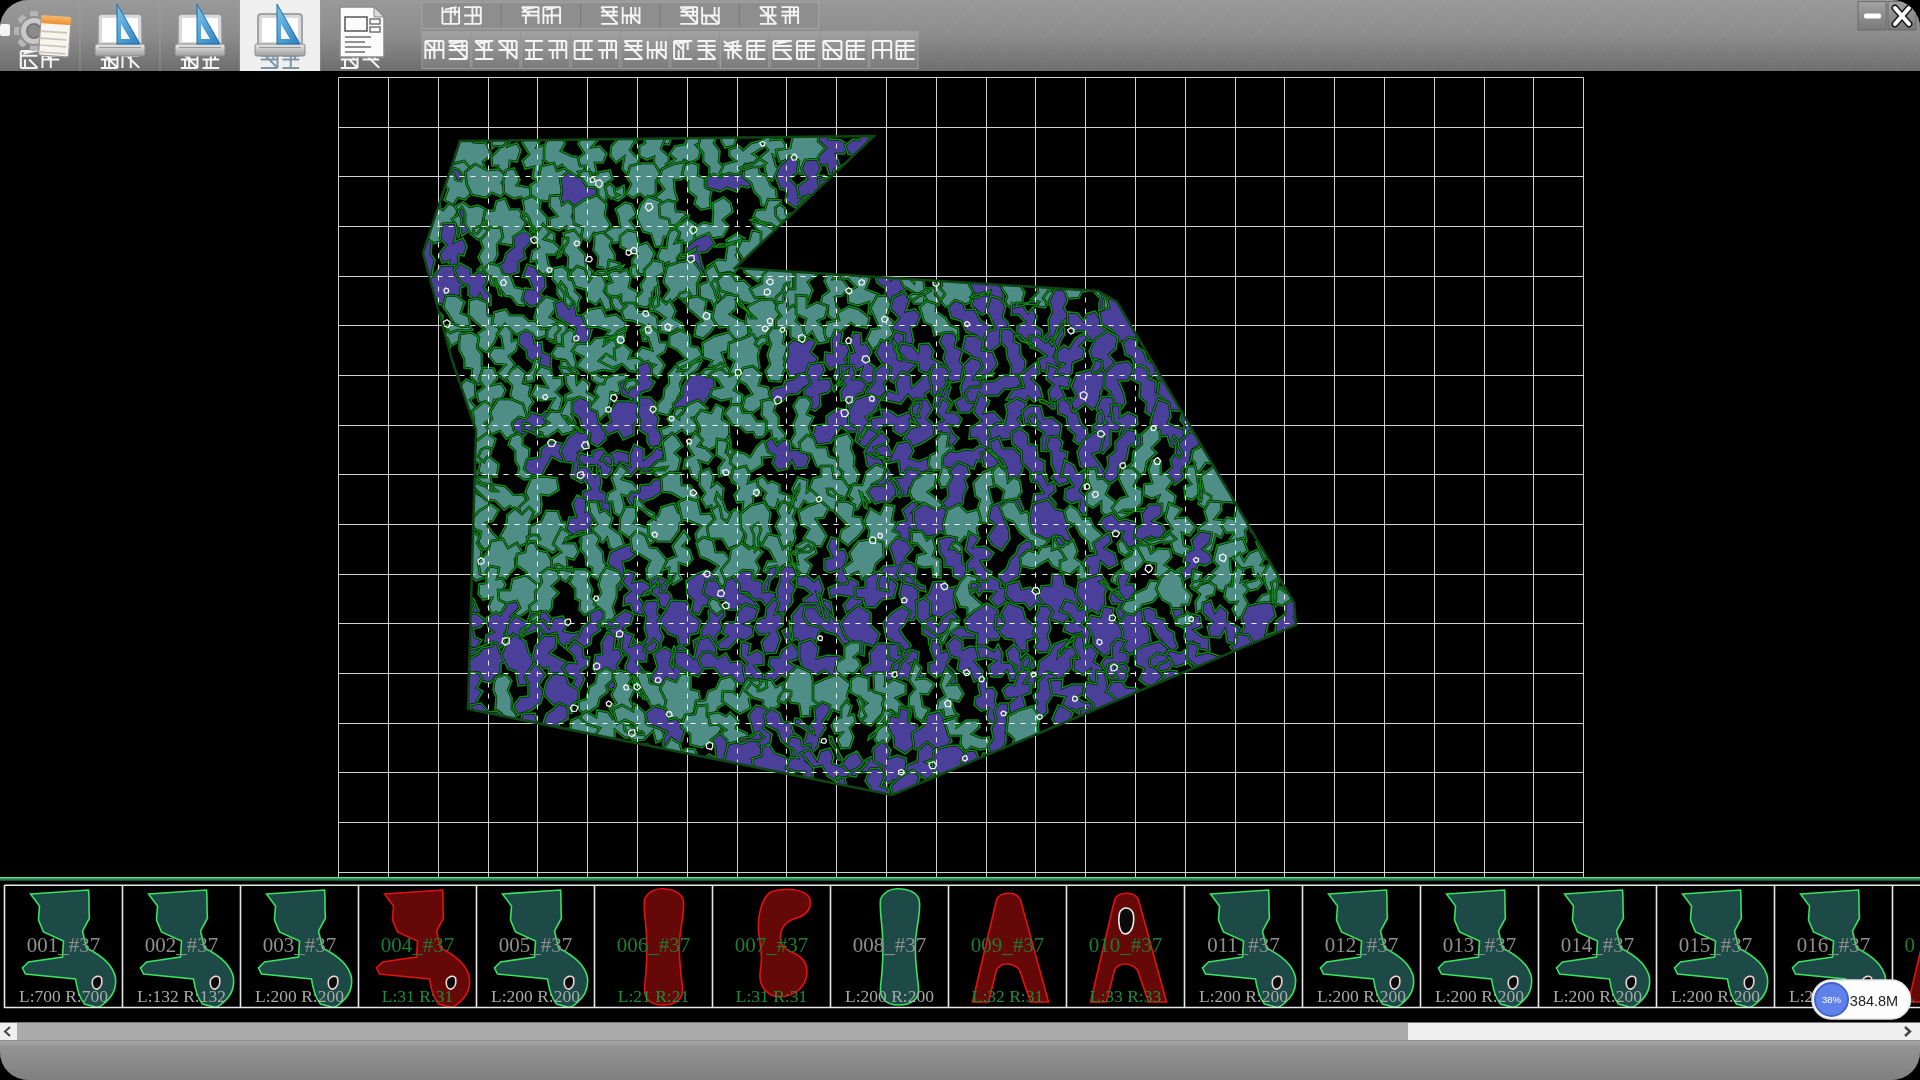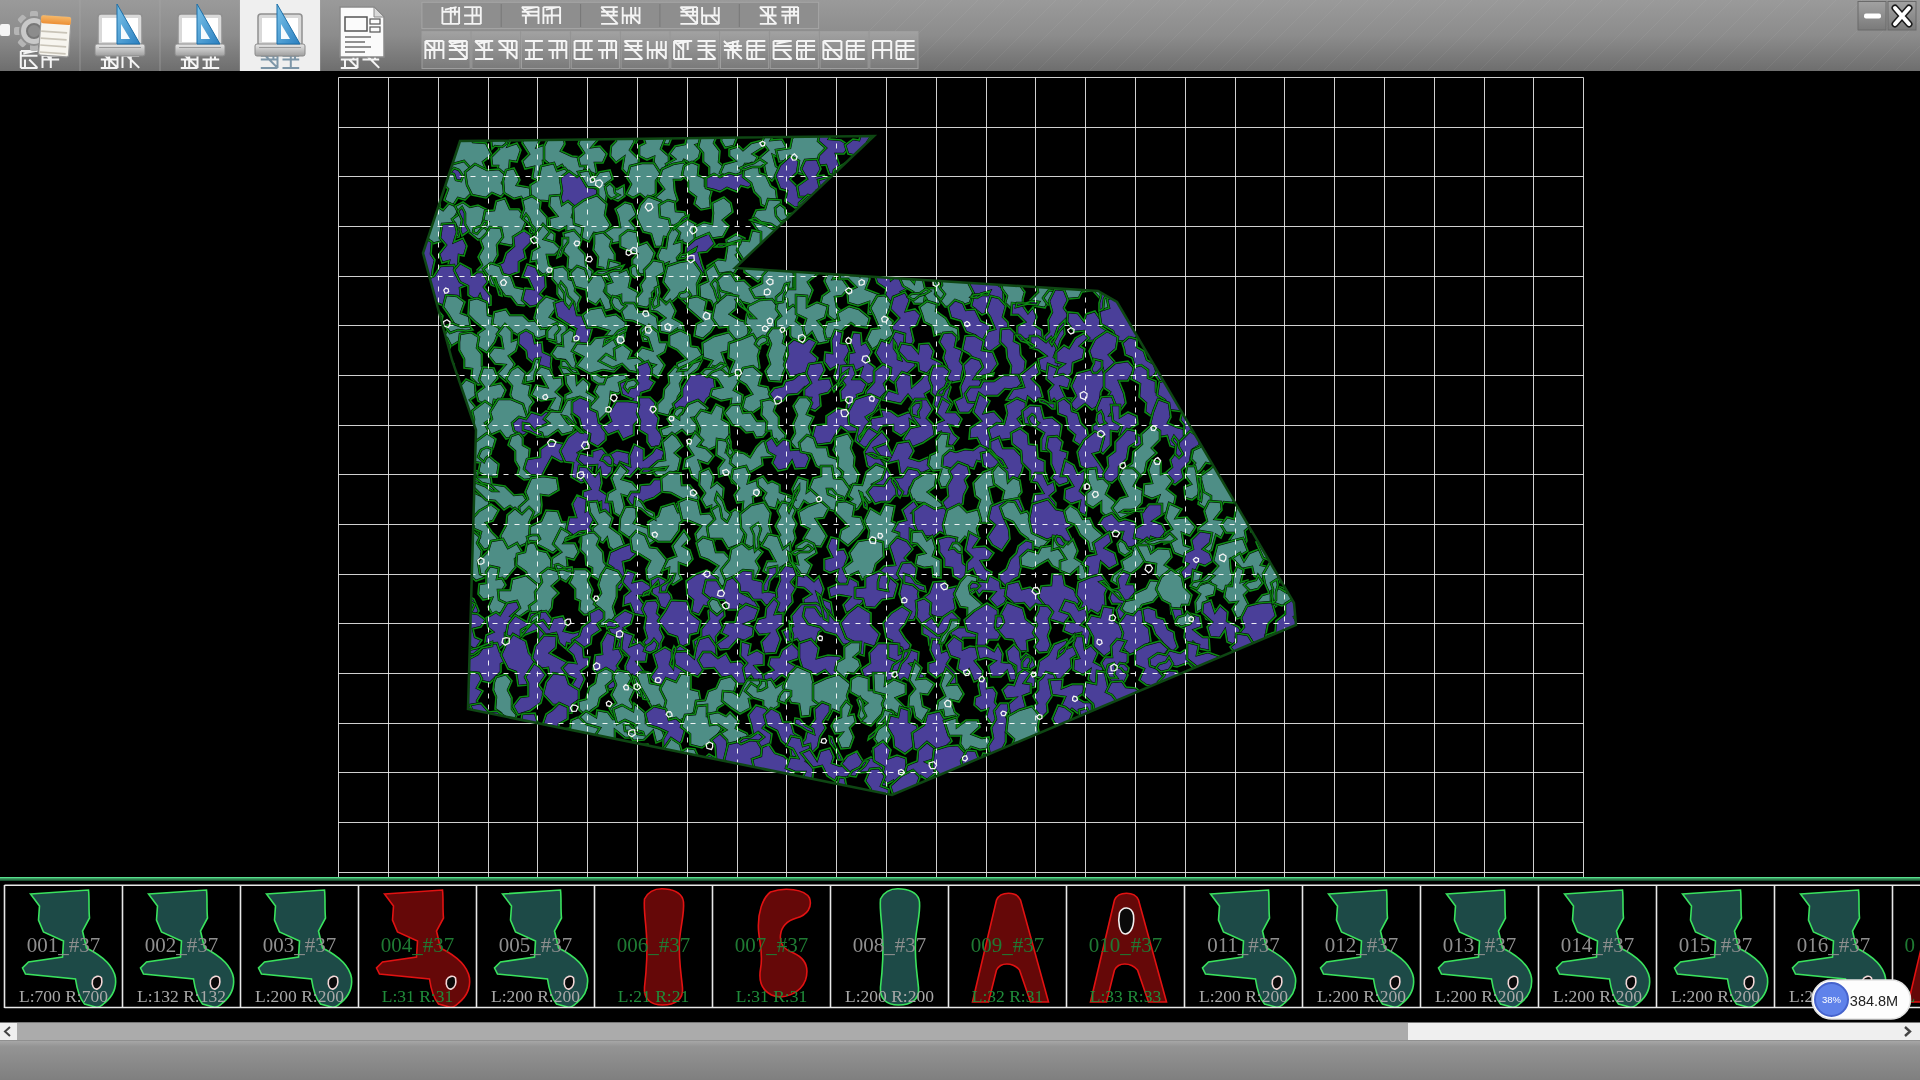--- a/index.html
+++ b/index.html
@@ -1,14 +1,14 @@
 <!DOCTYPE html>
 <html><head><meta charset="utf-8"><style>
 html,body{margin:0;padding:0;background:#000;}
-#root{position:relative;width:1920px;height:1080px;overflow:hidden;background:#f9a8d4;}
+#root{position:relative;width:1920px;height:1080px;overflow:hidden;background:#f9a8d4;border-radius:28px;}
 svg{display:block}
 </style></head><body>
 <div id="root">
 <svg width="1920" height="1080" viewBox="0 0 1920 1080">
 
 <defs>
 <linearGradient id="tb" x1="0" y1="0" x2="0" y2="1">
 <stop offset="0" stop-color="#9a9a9a"></stop>
           <stop offset="0.5" stop-color="#8c8c8c"></stop>
           <stop offset="1" stop-color="#6e6e6e"></stop>

